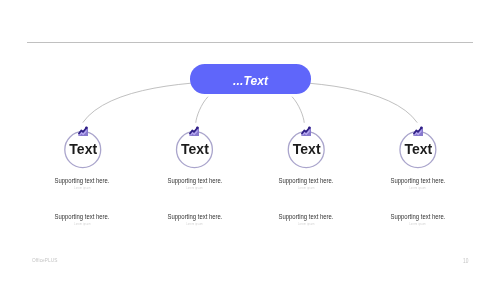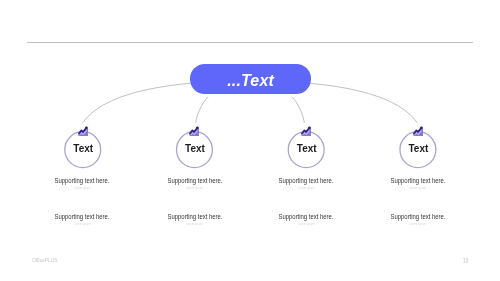--- a/index.html
+++ b/index.html
@@ -6,26 +6,26 @@
   body{width:500px;height:281px;background:#ffffff;overflow:hidden;
        font-family:"Liberation Sans",sans-serif;position:relative;
        -webkit-font-smoothing:antialiased;}
   .slide{position:absolute;left:0;top:0;width:500px;height:281px;background:#fff;overflow:hidden;}
   .divider{position:absolute;left:27.2px;top:42px;width:445.5px;height:1px;background:#c0c0c0;}
   svg.conn{position:absolute;left:0;top:0;width:500px;height:281px;}
   .pill{position:absolute;left:189.8px;top:64.3px;width:121.6px;height:29.6px;border-radius:14.8px;
         background:#5f66fa;}
   .pill-text{position:absolute;left:0;top:1.6px;width:121.6px;height:29.6px;
         display:flex;align-items:center;justify-content:center;
-        color:#fff;font-weight:bold;font-style:italic;font-size:16px;letter-spacing:.15px;}
+        color:#fff;font-weight:bold;font-style:italic;font-size:12px;letter-spacing:.15px;}
   .node{position:absolute;width:37.3px;height:37.3px;}
   svg.rings{position:absolute;left:0;top:0;width:500px;height:281px;}
   .node-label{position:absolute;left:0.5px;top:-1px;width:37.3px;height:37.3px;
         display:flex;align-items:center;justify-content:center;
-        font-size:10px;font-weight:bold;color:#1c1c1c;}
+        font-size:14px;font-weight:bold;color:#1c1c1c;}
   .nicon{position:absolute;width:10.2px;height:10.2px;}
   .support{position:absolute;font-size:6.8px;color:#333333;text-align:center;width:160px;white-space:nowrap;transform:scaleX(0.87);transform-origin:50% 50%;}
   .muted{position:absolute;font-size:2.6px;color:#d2d2d2;text-align:center;width:160px;white-space:nowrap;letter-spacing:.15px;}
   .logo{position:absolute;left:31.7px;top:257.3px;font-size:5.1px;color:#c4c4c4;letter-spacing:.1px;transform:scaleX(0.93);transform-origin:0 50%;}
   .pageno{position:absolute;left:463.1px;top:257.3px;font-size:6.7px;color:#c4c4c4;transform:scaleX(0.72);transform-origin:0 50%;}
 </style>
 </head>
 <body>
 
 <div class="slide">

